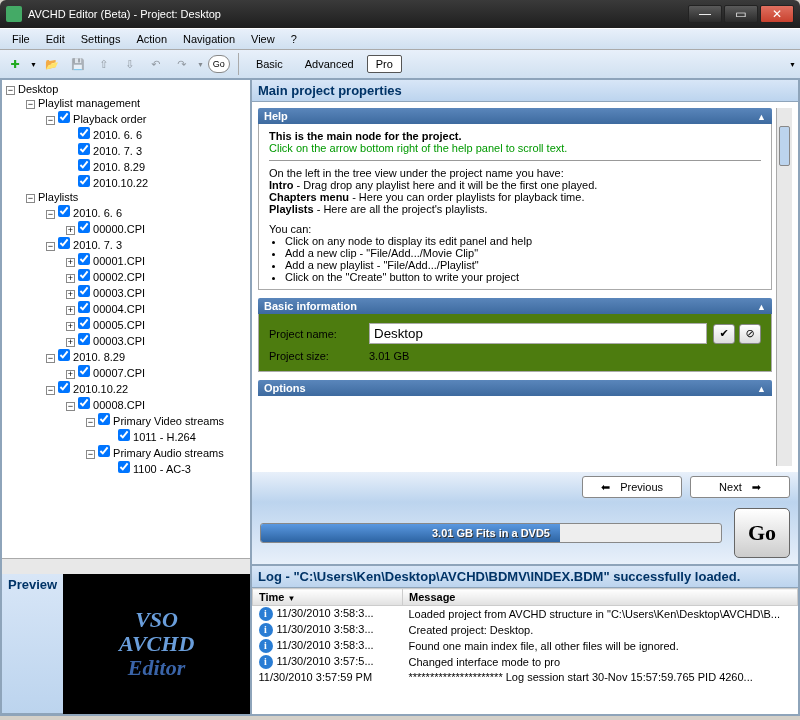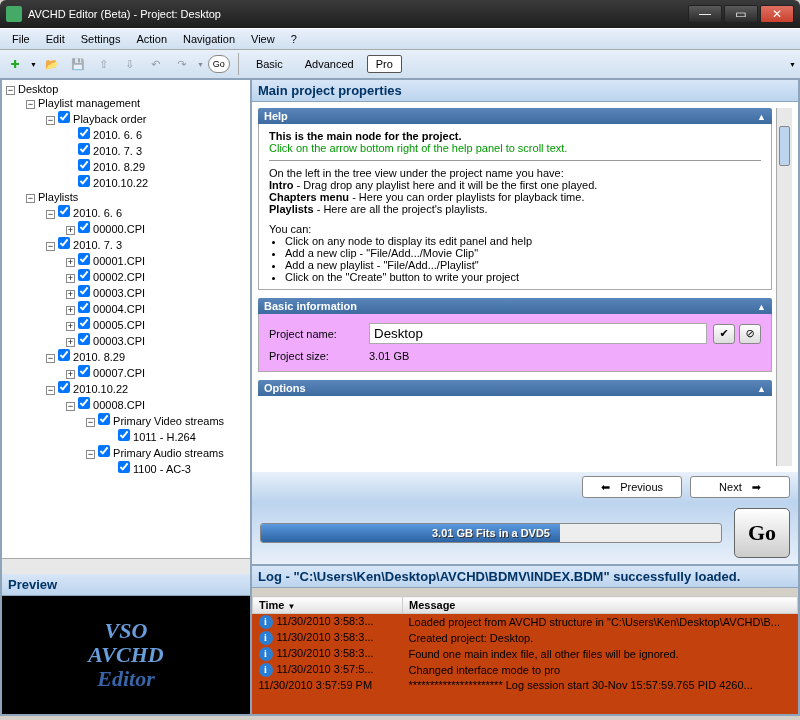--- a/index.html
+++ b/index.html
@@ -28,35 +28,35 @@
 
 .leftcol { width: 250px; display:flex; flex-direction:column; border-right:2px solid #8ea4ba; }
 .panehdr { background: linear-gradient(to bottom,#d8e6f7,#bcd4ee); padding:3px 6px; font-weight:bold; font-size:13px; border-bottom:1px solid #8ea4ba; color:#003366; }
 .tree { flex:1; background:#fff; overflow:auto; padding:2px; font-size:11px; position:relative;}
 .node { white-space:nowrap; padding:1px 0; }
 .cb { width:12px; height:12px; }
 .exp { width:9px; height:9px; border:1px solid #888; display:inline-flex; align-items:center; justify-content:center; font-size:9px; line-height:1; background:#fff; cursor:pointer; margin-right:3px;}
 .ind0{padding-left:2px}.ind1{padding-left:22px}.ind2{padding-left:42px}.ind3{padding-left:62px}.ind4{padding-left:82px}.ind5{padding-left:102px}
 .hscroll{height:16px;background:#e8e8e8;border-top:1px solid #aaa;}
 
-.preview { height:140px; display:flex; flex-direction:column;}
+.preview { height:140px; display:flex; flex-direction:row;}
 .previewbody { flex:1; background:#000; display:flex; align-items:center; justify-content:center; color:#4477dd; font-family: 'Comic Sans MS', cursive; font-size:22px; font-weight:bold; text-align:center; font-style:italic; line-height:1.1;}
 .previewbody .v{color:#6a9edb}
 
 
 .rightcol { flex:1; display:flex; flex-direction:column; min-width:0;}
 .mainprops { flex:1; display:flex; flex-direction:column; min-height:0;}
 .mainbody { flex:1; background:#fff; padding:6px; overflow:hidden; position:relative; display:flex; gap:4px;}
 .maincontent{flex:1; min-width:0;}
 .vscroll{width:16px; background:#e8e8e8; border-left:1px solid #aaa;}
 .vscroll .thumb{background:#bcd4ee;height:40px;margin:18px 2px;border:1px solid #888;border-radius:2px;}
 
 .acchdr { background: linear-gradient(to bottom,#5a86bb,#3d6a9f); color:#fff; font-weight:bold; padding:2px 6px; border-radius:2px 2px 0 0; display:flex; justify-content:space-between; align-items:flex-end;}
 .acchdr .arr{font-size:9px;}
-.accbody { border:1px solid #aaa; background:#f0abfc; padding:6px 10px; border-top:none; font-size:11px; }
+.accbody { border:1px solid #aaa; background:#4d7c0f; padding:6px 10px; border-top:none; font-size:11px; }
 .accbody.help{background:#fff;}
 .accbody ul{padding-left:16px;}
 .formrow{display:flex;align-items:center;padding:3px 0;}
 .formlbl{width:100px;}
 .forminp{flex:1;border:1px solid #aaa;padding:2px 4px;background:#fff;}
 .formbtns{display:flex;gap:4px;margin-left:6px;}
 .rndbtn{width:22px;height:20px;border:1px solid #888;border-radius:3px;background:linear-gradient(to bottom,#fff,#ddd);display:flex;align-items:center;justify-content:center;cursor:pointer;}
 
 .spacer{height:8px;}
 
@@ -64,21 +64,21 @@
 .navbtn{width:100px;height:22px;background:#fff;border:1px solid #888;border-radius:3px;display:flex;align-items:center;justify-content:center;gap:10px;cursor:pointer;}
 .navbtn .arr{font-size:11px;}
 
 .gorow{display:flex;align-items:center;gap:12px;padding:6px 8px;background: linear-gradient(to bottom,#bcd4ee,#e8f0fa);}
 .progress{flex:1;height:20px;background:#eee;border:1px solid #888;border-radius:3px;position:relative;overflow:hidden;}
 .progress .bar{position:absolute;left:0;top:0;bottom:0;width:65%;background:linear-gradient(to bottom,#5a98e0,#2d64a3);}
 .progress .txt{position:absolute;inset:0;display:flex;align-items:center;justify-content:center;color:#fff;font-weight:bold;font-size:11px;text-shadow:1px 1px 0 #333;}
 .gobtn{width:56px;height:50px;background:linear-gradient(to bottom,#fff,#ccc);border:1px solid #666;border-radius:5px;display:flex;align-items:center;justify-content:center;font:bold 22px/1 Georgia,serif;cursor:pointer;}
 
 .log{height:150px;border-top:2px solid #8ea4ba;display:flex;flex-direction:column;}
-.logtbl{flex:1;background:#c2410c;overflow:auto;font-size:11px;margin-top:8px;}
+.logtbl{flex:1;background:#ffffff;overflow:auto;font-size:11px;}
 .logtbl table{width:100%;border-collapse:collapse;}
 .logtbl th{background:linear-gradient(to bottom,#fff,#e0e0e0);text-align:left;padding:2px 6px;border:1px solid #ccc;position:sticky;top:0;}
 .logtbl td{padding:1px 6px;white-space:nowrap;overflow:hidden;text-overflow:ellipsis;}
 .infoico{display:inline-block;width:14px;height:14px;border-radius:50%;background:#2a7dd4;color:#fff;text-align:center;font:bold 10px/14px serif;margin-right:4px;}
 
 .green{color:#090;}
 hr.hrline{border:none;border-top:1px solid #999;margin:6px 0;}
 </style>
 </head>
 <body>

